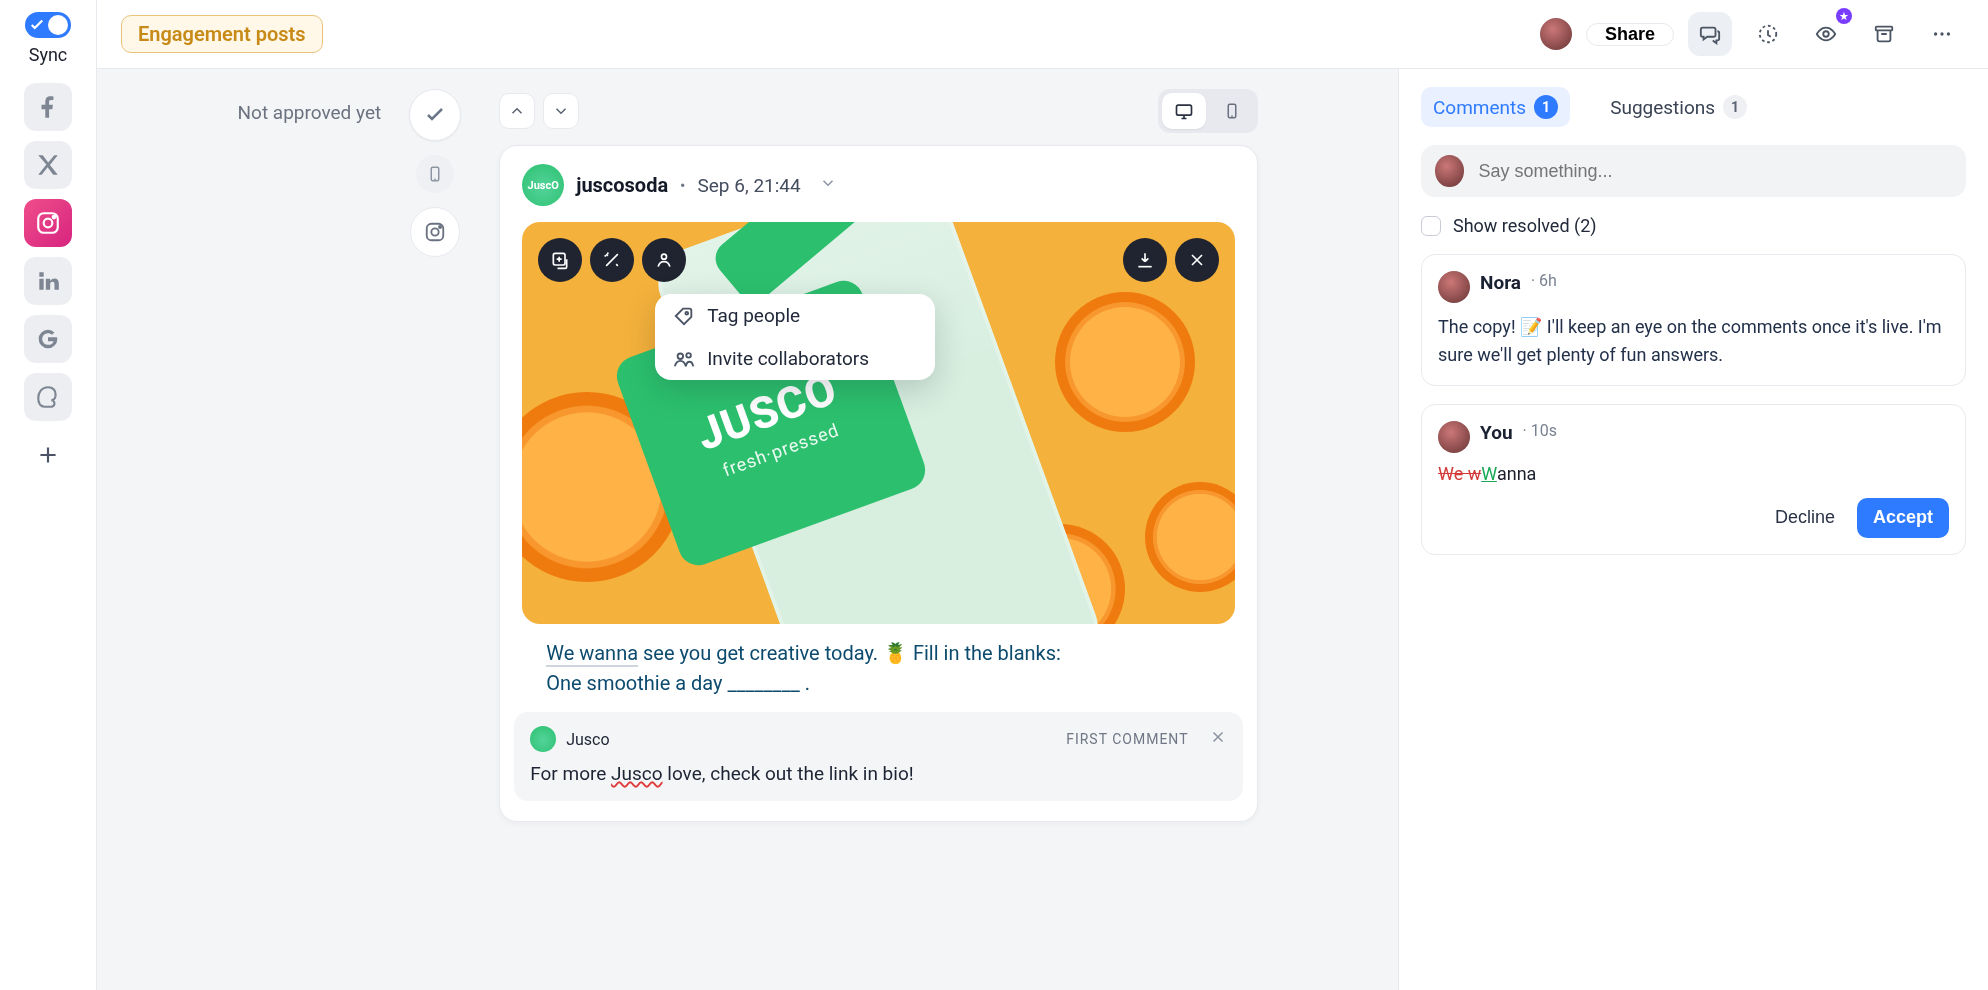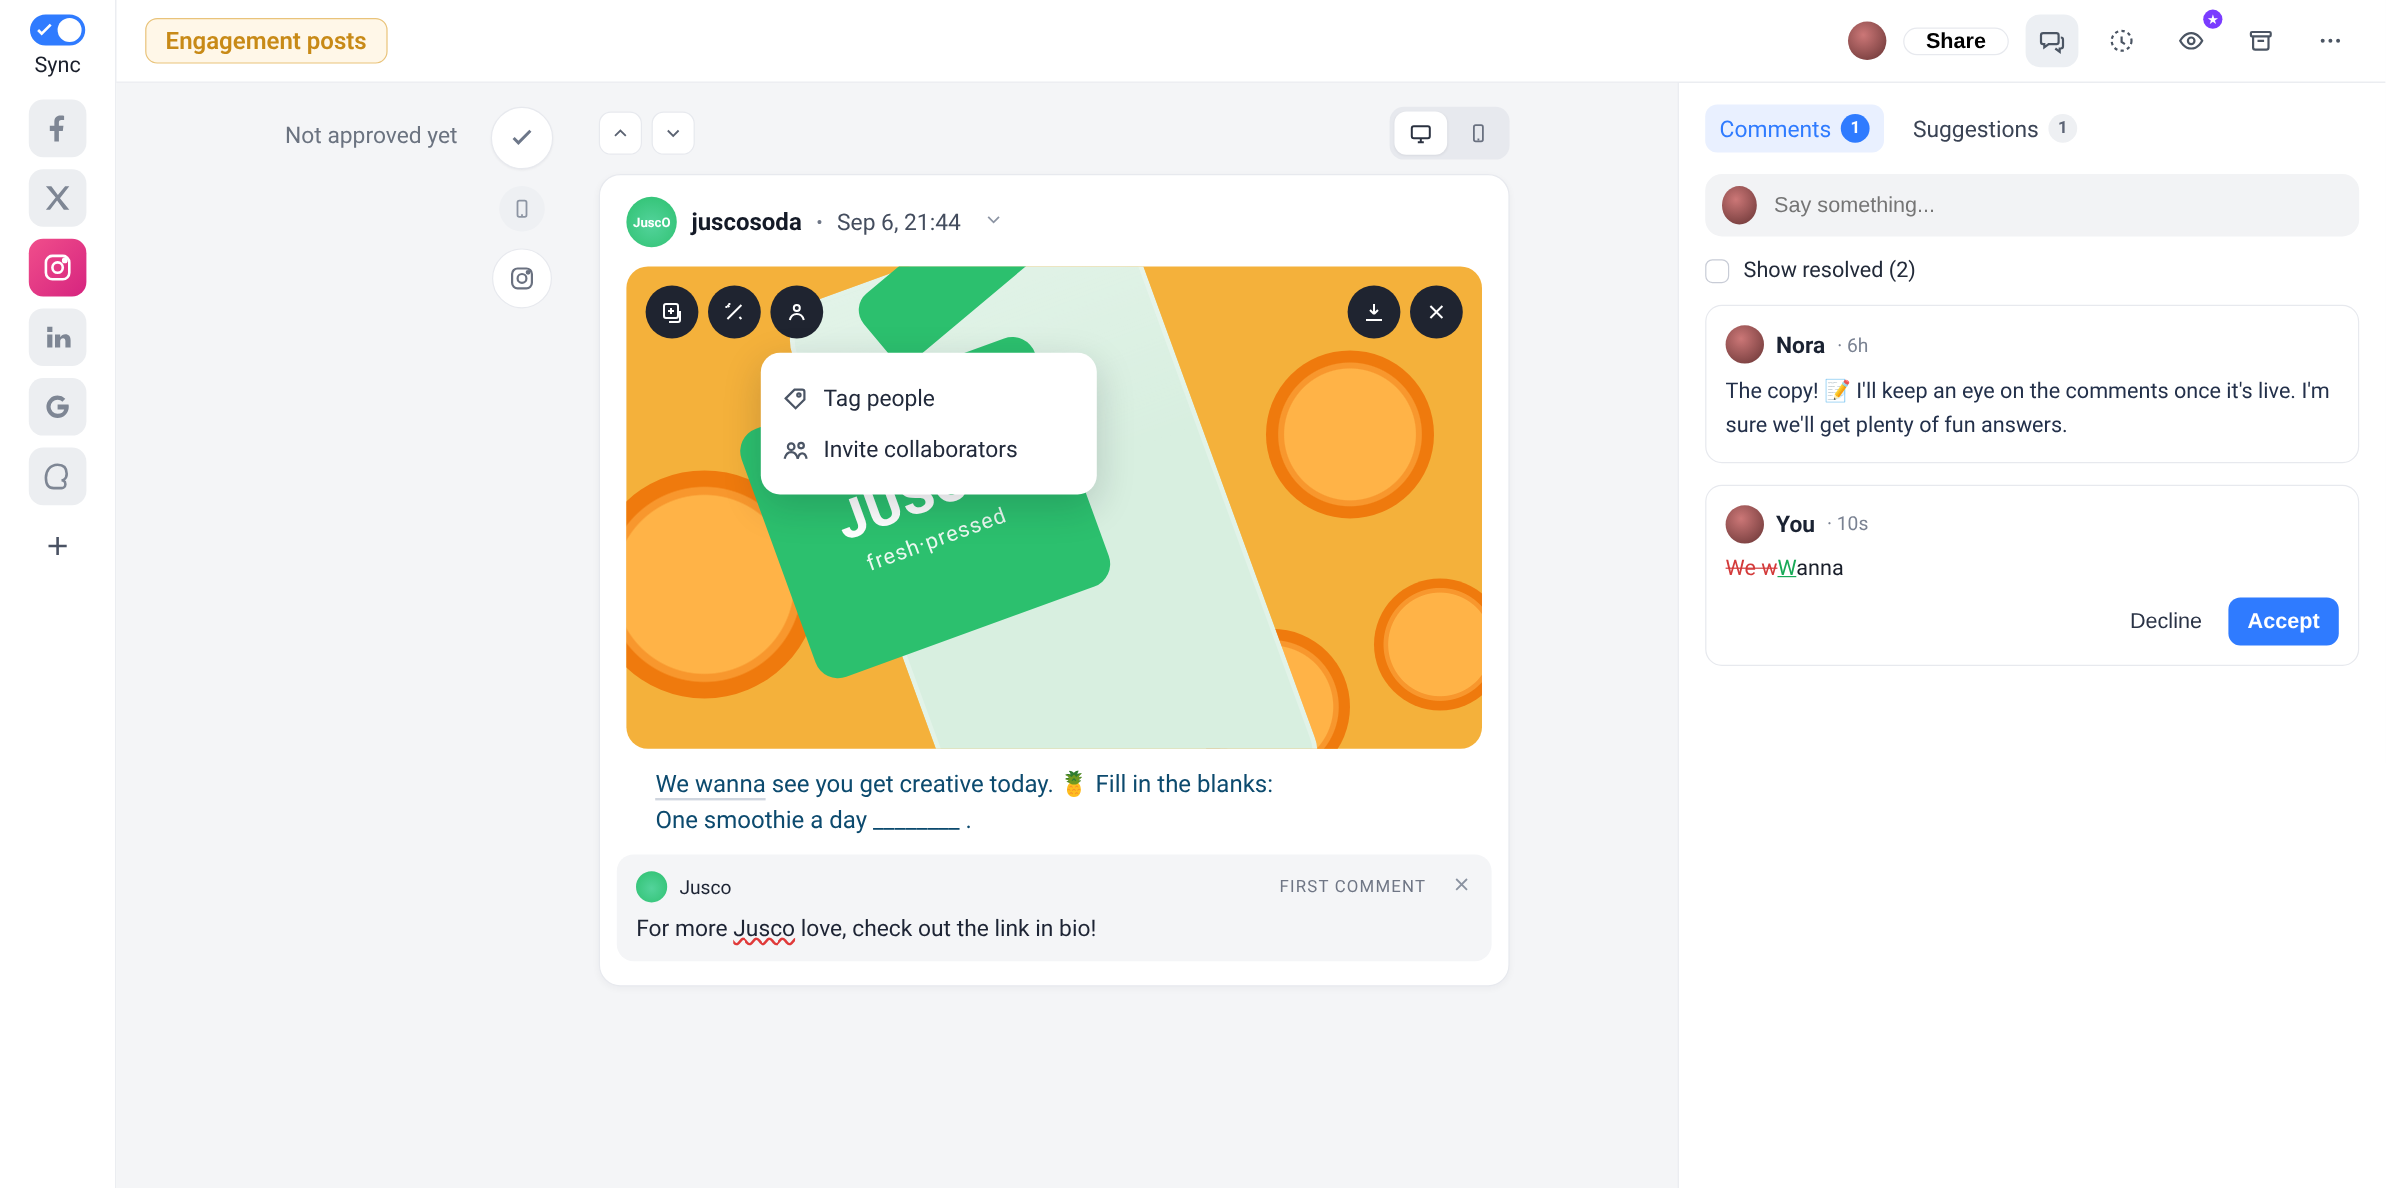--- a/index.html
+++ b/index.html
@@ -89,54 +89,54 @@
   .s2{width:140px;height:140px;right:40px;top:70px;}
   .s3{width:130px;height:130px;right:110px;bottom:-30px;}
   .s4{width:110px;height:110px;right:-20px;top:260px;}
 
   .media-actions{position:absolute;display:flex;gap:8px;}
   .media-actions.left{left:16px;top:16px;}
   .media-actions.right{right:16px;top:16px;}
   .mact{width:44px;height:44px;border-radius:50%;background:#1f2430;color:#fff;display:flex;align-items:center;justify-content:center;}
   .mact svg{width:20px;height:20px;}
 
-  .popover{position:absolute;left:112px;top:72px;background:#fff;border-radius:16px;box-shadow:0 10px 32px rgba(16,24,40,.18);padding:16px 0;min-width:280px;}
+  .popover{position:absolute;left:133px;top:72px;background:#fff;border-radius:16px;box-shadow:0 10px 32px rgba(16,24,40,.18);padding:0 0;min-width:280px;}
   .popover .item{display:flex;align-items:center;gap:12px;padding:10px 18px;color:#21293a;font-size:19px;}
   .popover .item svg{width:22px;height:22px;color:#4b5565;}
 
   .post-body{padding:0 22px 10px;font-size:20px;line-height:1.5;color:#0c4a6e;margin-left:24px;}
   .post-body .hl{border-bottom:2px solid #cfd5de;}
 
   .first-comment{margin:4px 14px 20px;background:#f4f5f7;border-radius:14px;padding:14px 16px 16px;}
   .fc-head{display:flex;align-items:center;gap:10px;color:#1d2434;}
   .fc-brand{width:26px;height:26px;border-radius:50%;background:radial-gradient(circle at 50% 55%, #53d39b, #2cc06e);}  
   .fc-title{color:#6f7685;font-size:14px;letter-spacing:1px;margin-left:auto;}
   .fc-close{color:#8b93a1;margin-left:10px;}
   .fc-text{margin-top:10px;font-size:19px;color:#1d2434;}
   .fc-mis{ text-decoration: underline wavy #e03a3a; text-decoration-thickness:2px;}
 
   
   .panel{border-left:1px solid var(--border);padding:18px 22px 20px;display:flex;flex-direction:column;gap:18px;min-width:0;}
   .panel-head{display:flex;align-items:center;justify-content:space-between;}
   .panel-title{font-size:22px;font-weight:700;}
-  .tabs{display:flex;gap:12px;}
+  .tabs{display:flex;gap:28px;}
   .tab{height:40px;display:inline-flex;align-items:center;gap:8px;padding:0 12px;border-radius:10px;color:#3a4354;font-size:19px;}
   .tab.active{background:#e9f0ff;color:var(--blue);}  
   .tab .count{height:24px;min-width:24px;border-radius:12px;display:inline-flex;align-items:center;justify-content:center;padding:0 6px;font-size:14px;font-weight:700;}
   .tab.active .count{background:var(--blue);color:#fff;}
   .tab .count.muted{background:#eef0f3;color:#5c6475;}
 
   .compose{display:flex;align-items:center;gap:12px;background:#f2f3f5;border-radius:14px;padding:10px 14px;}
   .compose input{border:none;background:transparent;font-size:18px;color:#6d7586;outline:none;width:100%;}
 
   .resolved{display:flex;align-items:center;gap:12px;color:#222a39;font-size:18px;}
   .chk{width:20px;height:20px;border-radius:6px;border:1.5px solid #c8ccd6;background:#fff;}
 
   .thread{border:1px solid var(--border);border-radius:14px;padding:16px;}
-  .thread .row{display:flex;align-items:center;gap:10px;color:#1a2232;}
+  .thread .row{display:flex;gap:10px;color:#1a2232;}
   .auth{font-weight:700;font-size:19px;}
   .age{color:#7a8292;}
   .msg{margin-top:10px;font-size:18px;line-height:1.55;color:#23304a;}
   .suggest{margin-top:10px;font-size:18px;}
   .strike{color:#d33a3a;text-decoration:line-through;}
   .ins{color:#18a957;text-decoration:underline;}
   .actions{display:flex;justify-content:flex-end;gap:8px;margin-top:14px;}
   .btn-ghost{height:40px;padding:0 14px;border-radius:10px;background:#fff;border:none;font-size:18px;color:#2a3346;}
   .btn-primary{height:40px;padding:0 16px;border-radius:10px;background:var(--blue);color:#fff;border:none;font-size:18px;font-weight:600;}
 

